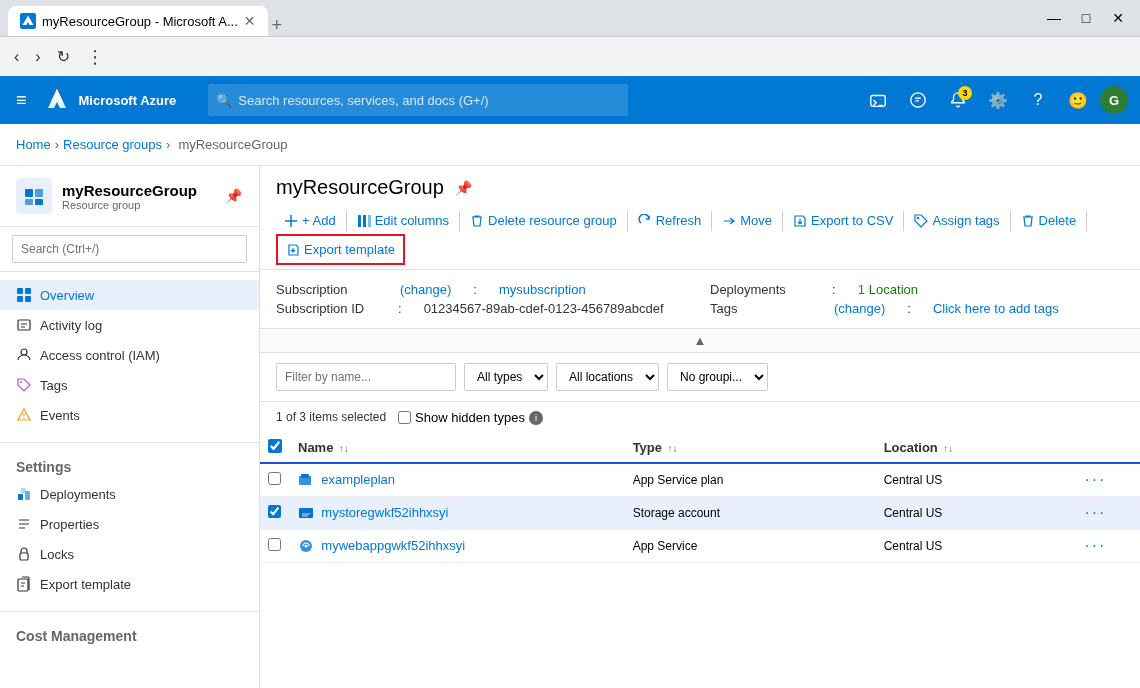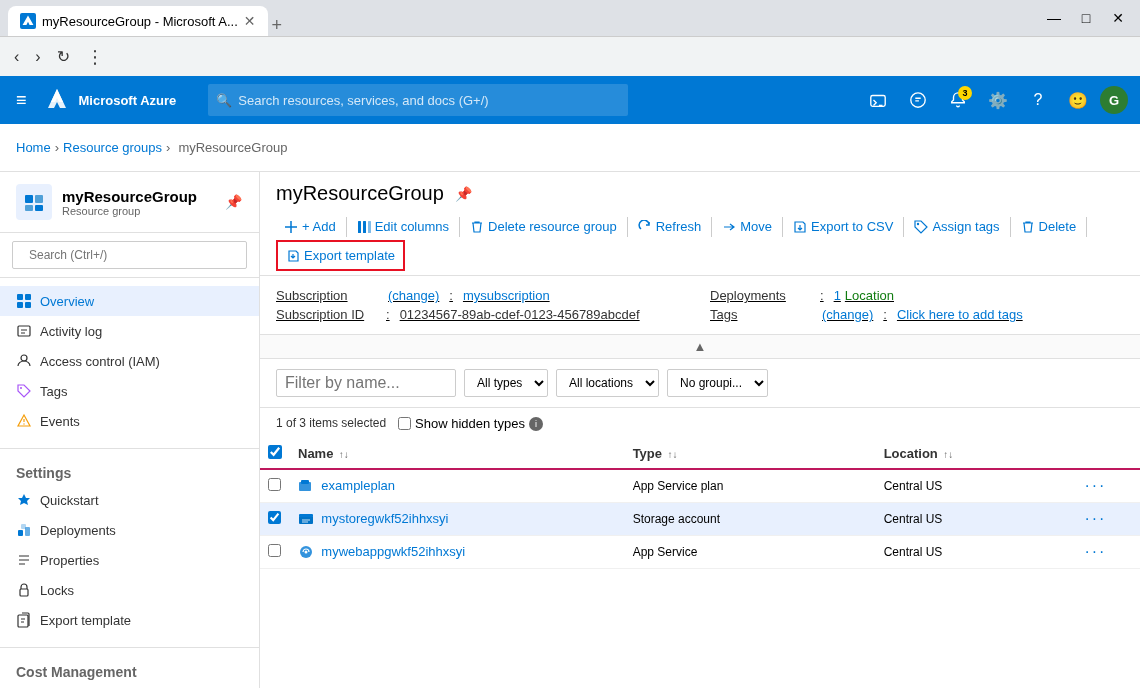--- a/index.html
+++ b/index.html
@@ -30,76 +30,76 @@
     .search-bar input::placeholder { color: rgba(255,255,255,0.8); }
     .search-icon-top { position: absolute; left: 8px; top: 50%; transform: translateY(-50%); color: rgba(255,255,255,0.8); font-size: 13px; }
     .topbar-icons { margin-left: auto; display: flex; align-items: center; gap: 4px; }
     .topbar-icon { color: white; width: 36px; height: 36px; display: flex; align-items: center; justify-content: center; cursor: pointer; border-radius: 2px; font-size: 16px; position: relative; }
     .badge { position: absolute; top: 4px; right: 4px; background: #ffd700; color: #000; border-radius: 8px; font-size: 9px; width: 14px; height: 14px; display: flex; align-items: center; justify-content: center; font-weight: bold; }
     .user-avatar { width: 28px; height: 28px; background: #2d7d32; border-radius: 50%; color: white; display: flex; align-items: center; justify-content: center; font-weight: bold; font-size: 13px; cursor: pointer; }
 
     .content-area { display: flex; flex: 1; overflow: hidden; }
 
     
-    .breadcrumb-bar { background: white; height: 48px; display: flex; align-items: center; padding: 0 16px; border-bottom: 1px solid #e0e0e0; font-size: 12px; }
+    .breadcrumb-bar { background: white; height: 42px; display: flex; align-items: center; padding: 0 16px; border-bottom: 1px solid #e0e0e0; font-size: 12px; }
     .breadcrumb-bar a { color: #0078d4; text-decoration: none; }
     .breadcrumb-bar span { color: #666; margin: 0 4px; }
 
     
     .sidebar { width: 260px; background: white; border-right: 1px solid #e0e0e0; display: flex; flex-direction: column; overflow-y: auto; flex-shrink: 0; }
     .sidebar-header { padding: 12px 16px; border-bottom: 1px solid #e0e0e0; display: flex; align-items: center; gap: 10px; }
     .rg-icon { width: 36px; height: 36px; background: #e8f0fe; border-radius: 4px; display: flex; align-items: center; justify-content: center; }
     .sidebar-title { font-size: 15px; font-weight: 600; }
     .sidebar-subtitle { font-size: 11px; color: #666; }
     .sidebar-search { padding: 8px 12px; border-bottom: 1px solid #e0e0e0; }
-    .sidebar-search input { width: 100%; height: 28px; border: 1px solid #ccc; border-radius: 2px; padding: 0 16px; font-size: 12px; }
+    .sidebar-search input { width: 100%; height: 28px; border: 1px solid #ccc; border-radius: 2px; padding: 0 8px; font-size: 12px; }
     .sidebar-nav { overflow-y: auto; }
     .sidebar-section { padding: 8px 0; }
     .sidebar-section-label { padding: 4px 16px 4px; font-size: 14px; color: #666; font-weight: 600; }
     .sidebar-item { display: flex; align-items: center; gap: 8px; padding: 7px 16px; cursor: pointer; color: #333; }
     .sidebar-item.active { background: #e8f0fe; color: #0078d4; }
     .sidebar-item-icon { width: 16px; height: 16px; display: flex; align-items: center; justify-content: center; flex-shrink: 0; }
     .sidebar-divider { border: none; border-top: 1px solid #e0e0e0; margin: 4px 0; }
 
     
     .main-content { flex: 1; display: flex; flex-direction: column; overflow: hidden; background: white; }
     .main-header { padding: 10px 16px 0; border-bottom: 1px solid #e0e0e0; }
     .main-title-row { display: flex; align-items: center; gap: 12px; margin-bottom: 8px; }
     .main-title { font-size: 20px; font-weight: 400; }
     .pin-btn { background: none; border: none; cursor: pointer; color: #666; font-size: 14px; }
     .toolbar { display: flex; align-items: center; gap: 0; flex-wrap: wrap; padding-bottom: 4px; }
     .toolbar-btn { display: flex; align-items: flex-end; gap: 4px; padding: 6px 8px; background: none; border: none; cursor: pointer; color: #0078d4; font-size: 12px; white-space: nowrap; }
     .toolbar-divider { width: 1px; height: 20px; background: #ccc; margin: 0 2px; }
 
     
     .info-section { padding: 12px 16px; border-bottom: 1px solid #e0e0e0; display: grid; grid-template-columns: 1fr 1fr; gap: 4px 20px; }
-    .info-row { display: flex; align-items: center; gap: 8px; font-size: 12px; text-decoration: underline; }
+    .info-row { display: flex; align-items: center; gap: 20px; font-size: 12px; }
     .info-label { color: #333; min-width: 100px; }
     .info-colon { color: #333; margin: 0 2px; }
     .info-value { color: #0078d4; cursor: pointer; text-decoration: none; }
     .info-value-plain { color: #333; }
     .info-change { color: #0078d4; cursor: pointer; margin-left: 4px; }
     .collapse-arrow { text-align: center; cursor: pointer; color: #666; padding: 4px; background: #fafafa; border-bottom: 1px solid #e0e0e0; }
     .deployments-value { display: flex; align-items: center; gap: 4px; }
     .succeeded-badge { color: #107c10; }
 
     
     .filter-section { padding: 10px 16px; display: flex; align-items: center; gap: 8px; border-bottom: 1px solid #e0e0e0; }
-    .filter-input { height: 28px; border: 1px solid #ccc; border-radius: 2px; padding: 0 8px; font-size: 16px; width: 180px; }
+    .filter-input { height: 28px; border: 1px solid #ccc; border-radius: 2px; padding: 0 8px; font-size: 12px; width: 180px; }
     .filter-select { height: 28px; border: 1px solid #ccc; border-radius: 2px; padding: 0 8px; font-size: 12px; background: white; cursor: pointer; }
 
     
     .table-section { flex: 1; overflow-y: auto; }
     .table-controls { display: flex; align-items: flex-start; gap: 12px; padding: 8px 16px; }
     .items-count { font-size: 12px; color: #333; }
     .show-hidden { display: flex; align-items: center; gap: 4px; font-size: 12px; cursor: pointer; }
     .show-hidden input { cursor: pointer; }
     .info-icon { color: #666; font-size: 11px; cursor: pointer; background: #666; color: white; border-radius: 50%; width: 14px; height: 14px; display: inline-flex; align-items: center; justify-content: center; font-size: 9px; }
     .resource-table { width: 100%; border-collapse: collapse; }
-    .resource-table th { padding: 6px 8px; text-align: left; font-size: 12px; font-weight: 600; color: #333; border-bottom: 2px solid #be185d; background: white; }
+    .resource-table th { padding: 6px 8px; text-align: left; font-size: 12px; font-weight: 600; color: #333; border-bottom: 2px solid #1d4ed8; background: white; }
     .resource-table td { padding: 7px 8px; font-size: 12px; border-bottom: 1px solid #f0f0f0; }
     .resource-table tr.selected td { background: #e8f0fe; }
     .resource-table .check-col { width: 30px; }
     .resource-table .name-col { min-width: 200px; }
     .resource-table .type-col { min-width: 150px; }
     .resource-table .loc-col { min-width: 120px; }
     .sort-icon { color: #666; font-size: 10px; margin-left: 2px; }
     .resource-link { color: #0078d4; text-decoration: none; cursor: pointer; }
     .resource-icon { width: 16px; height: 16px; display: inline-flex; align-items: center; justify-content: center; margin-right: 4px; vertical-align: middle; }
     .checkbox-header { width: 14px; height: 14px; cursor: pointer; }
@@ -258,28 +258,20 @@
                   <line x1="8" y1="6" x2="8" y2="9" stroke="#f59e0b" stroke-width="1.2"></line>
                   <circle cx="8" cy="11" r="0.7" fill="#f59e0b"></circle>
                 </svg>
             </span>
             <span>Events</span>
           </div>
         </div>
         <hr class="sidebar-divider">
         <div class="sidebar-section">
           <div class="sidebar-section-label">Settings</div>
-          <div class="sidebar-item">
-            <span class="sidebar-item-icon">
-              <svg width="16" height="16" viewBox="0 0 16 16" fill="none">
-                  <path d="M8 2l2 4h4l-3 3 1 4-4-2-4 2 1-4-3-3h4z" fill="#0078d4"></path>
-                </svg>
-            </span>
-            <span>Quickstart</span>
-          </div>
           <div class="sidebar-item">
             <span class="sidebar-item-icon">
               <svg width="16" height="16" viewBox="0 0 16 16" fill="none">
                   <rect x="2" y="8" width="5" height="6" rx="1" fill="#0078d4"></rect>
                   <rect x="9" y="5" width="5" height="9" rx="1" fill="#0078d4" opacity="0.6"></rect>
                   <rect x="5" y="2" width="5" height="5" rx="1" fill="#0078d4" opacity="0.3"></rect>
                 </svg>
             </span>
             <span>Deployments</span>
           </div>

